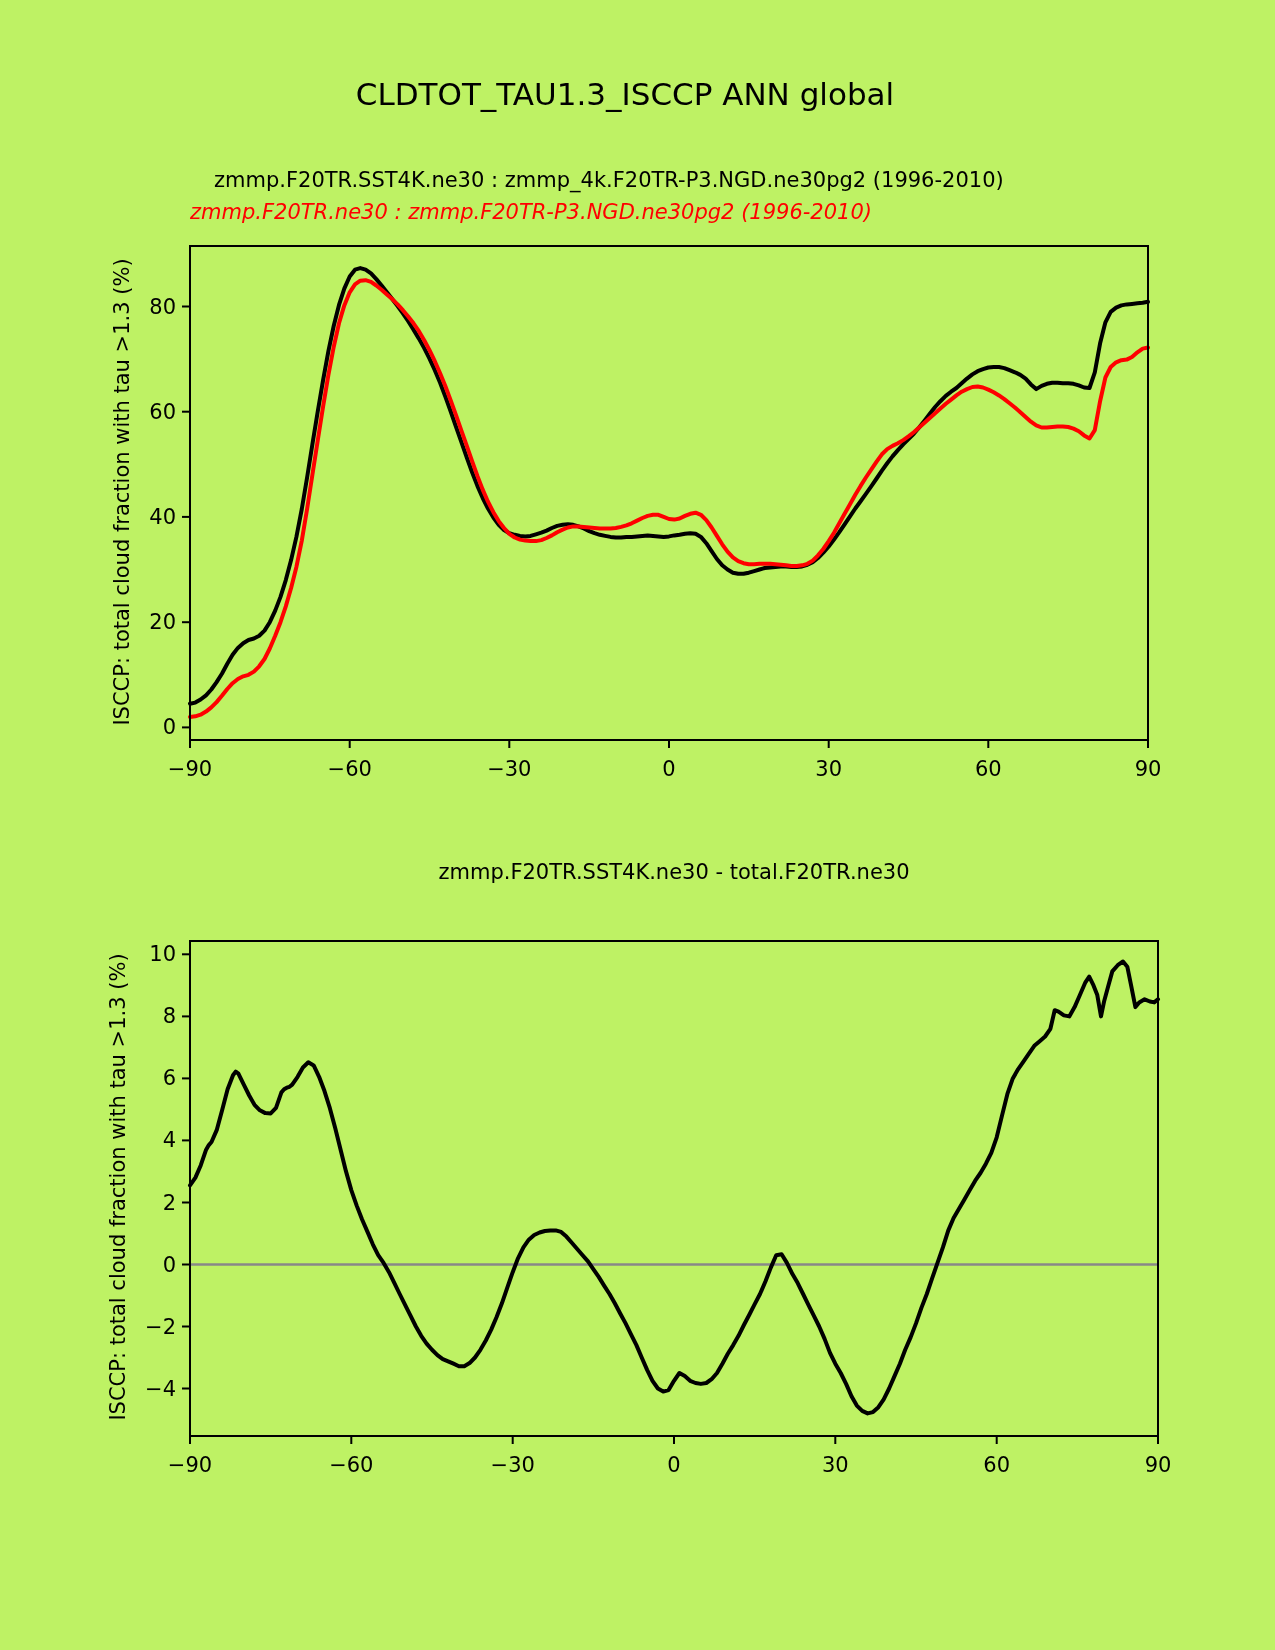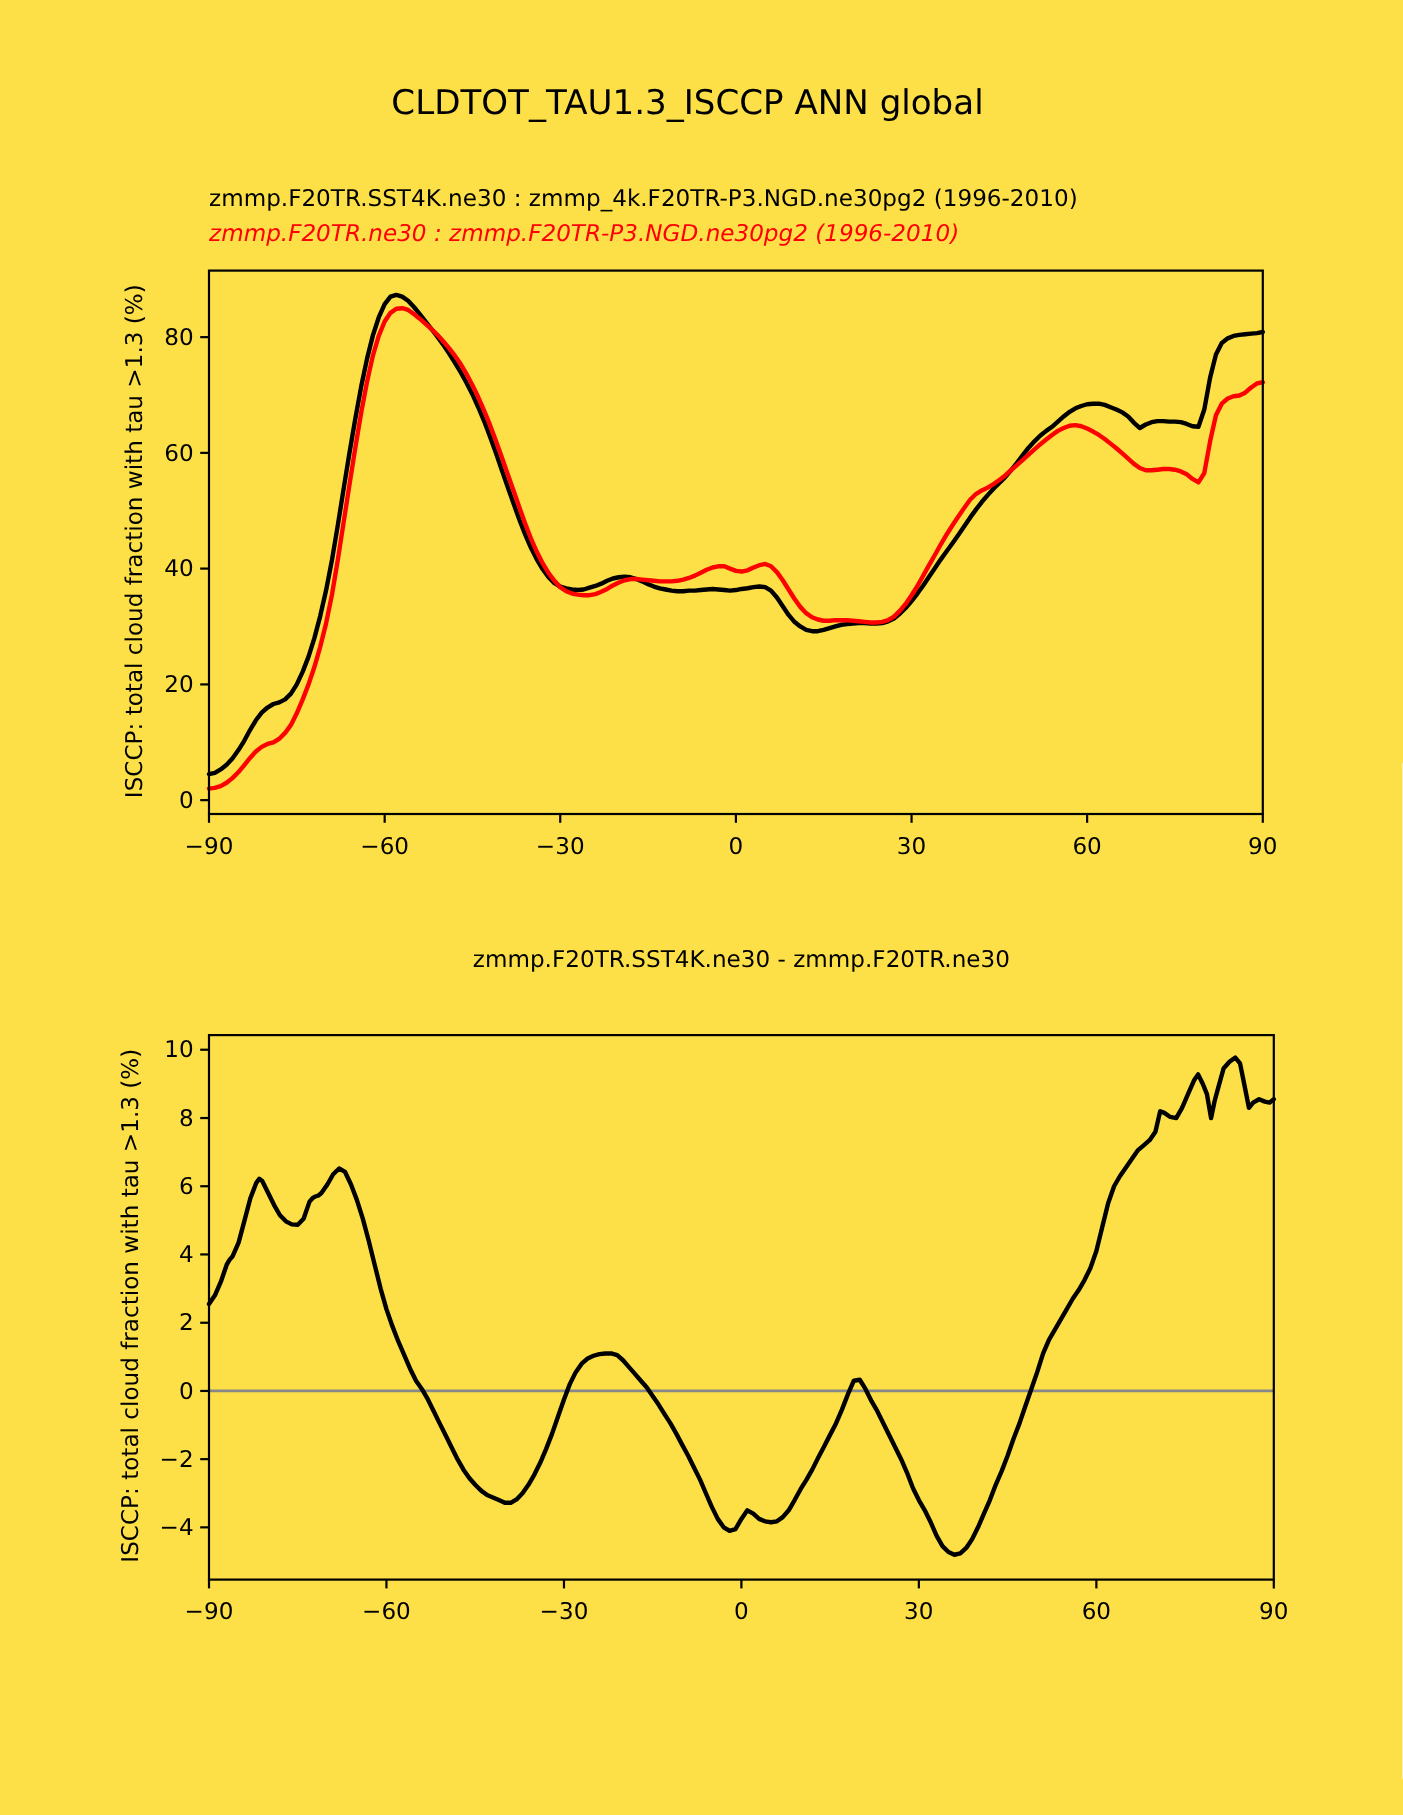--- a/index.html
+++ b/index.html
@@ -1,38 +1,38 @@
 <!DOCTYPE html>
 <html><head>
 <meta charset="utf-8">
 <style>
   html,body{margin:0;padding:0;background:#ffffff;}
-  #figure{position:relative;width:1275px;height:1650px;background:#fde047;
+  #figure{position:relative;width:1275px;height:1650px;background:#bef264;
           font-family:"DejaVu Sans", sans-serif;color:#000;}
   #suptitle{position:absolute;top:76px;left:0;width:1250px;text-align:center;
             font-size:31px;color:#000;}
   .legend-line{position:absolute;left:190px;font-size:21px;white-space:nowrap;}
-  #legend-line-1{top:168px;color:#000000;}
+  #legend-line-1{top:168px;color:#000000;margin-left:24px;}
   #legend-line-2{top:200px;color:#ff0000;font-style:italic;}
   #bottom-title{position:absolute;top:860px;left:190px;width:968px;text-align:center;
             font-size:21px;color:#000;}
   .ylabel{position:absolute;width:600px;text-align:center;font-size:21px;
           transform:rotate(-90deg);transform-origin:center center;color:#000;}
   #ylabel-top{left:-178px;top:480px;}
   #ylabel-bottom{left:-182px;top:1175px;}
   #chart-svg{position:absolute;left:0;top:0;}
 </style>
 </head>
 <body>
 
 <div id="figure">
   <div id="suptitle">CLDTOT_TAU1.3_ISCCP ANN global</div>
   <div id="legend-line-1" class="legend-line">zmmp.F20TR.SST4K.ne30 : zmmp_4k.F20TR-P3.NGD.ne30pg2 (1996-2010)</div>
   <div id="legend-line-2" class="legend-line">zmmp.F20TR.ne30 : zmmp.F20TR-P3.NGD.ne30pg2 (1996-2010)</div>
-  <div id="bottom-title">zmmp.F20TR.SST4K.ne30 - zmmp.F20TR.ne30</div>
+  <div id="bottom-title">zmmp.F20TR.SST4K.ne30 - total.F20TR.ne30</div>
   <div id="ylabel-top" class="ylabel">ISCCP: total cloud fraction with tau &gt;1.3 (%)</div>
   <div id="ylabel-bottom" class="ylabel">ISCCP: total cloud fraction with tau &gt;1.3 (%)</div>
   <svg id="chart-svg" width="1275" height="1650" viewBox="0 0 1275 1650">
       <path d="M190.0 703.7L195.3 702.6L200.6 699.5L206.0 695.3L211.3 689.5L216.6 682.1L221.9 673.7L227.3 663.7L232.6 654.8L237.9 647.9L243.2 643.2L248.5 640.0L253.9 638.5L259.2 635.8L264.5 630.6L269.8 622.2L275.2 610.6L280.5 596.9L285.8 580.1L291.1 560.1L296.4 536.9L301.8 509.0L307.1 477.5L312.4 444.3L317.7 411.7L323.1 380.2L328.4 351.2L333.7 326.0L339.0 304.9L344.3 288.6L349.7 276.5L355.0 269.7L360.3 268.1L365.6 269.7L371.0 273.4L376.3 279.1L381.6 285.5L386.9 292.3L392.2 299.1L397.6 306.0L402.9 313.3L408.2 321.2L413.5 329.6L418.9 338.6L424.2 348.1L429.5 358.6L434.8 370.2L440.1 382.8L445.5 397.0L450.8 411.7L456.1 427.0L461.4 442.2L466.8 457.5L472.1 472.2L477.4 485.9L482.7 498.0L488.0 508.5L493.4 517.5L498.7 524.8L504.0 530.1L509.3 533.2L514.7 534.8L520.0 535.9L525.3 536.4L530.6 535.9L535.9 534.3L541.3 532.7L546.6 530.6L551.9 528.0L557.2 525.9L562.6 524.8L567.9 524.3L573.2 524.8L578.5 526.4L583.8 528.5L589.2 531.1L594.5 533.2L599.8 534.8L605.1 535.9L610.5 536.9L615.8 537.5L621.1 537.5L626.4 536.9L631.7 536.9L637.1 536.4L642.4 535.9L647.7 535.4L653.0 535.9L658.4 536.4L663.7 536.9L669.0 536.4L674.3 535.4L679.6 534.8L685.0 533.8L690.3 533.2L695.6 533.8L700.9 536.9L706.3 543.2L711.6 551.1L716.9 559.0L722.2 565.3L727.5 569.5L732.9 572.7L738.2 573.8L743.5 573.8L748.8 572.7L754.2 571.1L759.5 569.5L764.8 568.0L770.1 567.4L775.4 566.9L780.8 566.4L786.1 566.4L791.4 566.9L796.7 566.9L802.1 566.4L807.4 564.8L812.7 562.2L818.0 558.0L823.3 552.7L828.7 546.4L834.0 539.6L839.3 532.2L844.6 524.3L850.0 516.4L855.3 508.5L860.6 501.2L865.9 493.8L871.2 486.4L876.6 478.5L881.9 470.6L887.2 463.3L892.5 456.4L897.9 450.1L903.2 444.3L908.5 439.1L913.8 433.8L919.1 427.5L924.5 420.7L929.8 413.8L935.1 407.0L940.4 401.2L945.8 395.9L951.1 391.7L956.4 388.0L961.7 383.3L967.0 378.6L972.4 374.4L977.7 371.2L983.0 369.1L988.3 367.5L993.7 367.0L999.0 367.0L1004.3 368.1L1009.6 370.2L1014.9 372.3L1020.3 374.9L1025.6 378.6L1030.9 384.4L1036.2 389.1L1041.6 385.9L1046.9 383.8L1052.2 382.8L1057.5 382.8L1062.8 383.3L1068.2 383.3L1073.5 383.8L1078.8 385.4L1084.1 387.5L1089.5 388.0L1094.8 372.3L1100.1 343.3L1105.4 322.3L1110.7 311.8L1116.1 307.6L1121.4 305.4L1126.7 304.4L1132.0 303.9L1137.4 303.3L1142.7 302.8L1148.0 301.8" fill="none" stroke="#000000" stroke-width="4" stroke-linejoin="round" stroke-linecap="round"></path>
       <path d="M190.0 716.9L195.3 716.3L200.6 714.7L206.0 711.6L211.3 707.4L216.6 702.1L221.9 695.8L227.3 689.0L232.6 683.2L237.9 679.0L243.2 676.3L248.5 674.8L253.9 671.6L259.2 666.3L264.5 659.0L269.8 648.5L275.2 635.8L280.5 622.2L285.8 606.4L291.1 588.0L296.4 566.9L301.8 540.6L307.1 509.0L312.4 474.8L317.7 440.7L323.1 406.5L328.4 374.9L333.7 347.0L339.0 323.3L344.3 305.4L349.7 292.3L355.0 284.4L360.3 280.7L365.6 280.2L371.0 281.8L376.3 285.5L381.6 289.7L386.9 294.4L392.2 299.1L397.6 304.4L402.9 310.2L408.2 316.5L413.5 323.3L418.9 331.2L424.2 340.2L429.5 350.2L434.8 361.2L440.1 373.3L445.5 386.5L450.8 400.7L456.1 415.4L461.4 430.7L466.8 445.9L472.1 461.2L477.4 475.9L482.7 489.6L488.0 501.7L493.4 512.2L498.7 521.1L504.0 528.0L509.3 533.8L514.7 537.5L520.0 539.6L525.3 540.6L530.6 541.1L535.9 541.1L541.3 540.1L546.6 538.0L551.9 535.4L557.2 532.2L562.6 529.6L567.9 527.5L573.2 526.4L578.5 526.4L583.8 526.9L589.2 527.5L594.5 528.0L599.8 528.5L605.1 528.5L610.5 528.5L615.8 528.0L621.1 526.9L626.4 525.4L631.7 523.3L637.1 520.6L642.4 518.0L647.7 515.9L653.0 514.8L658.4 514.8L663.7 516.9L669.0 519.0L674.3 519.6L679.6 518.5L685.0 515.9L690.3 513.8L695.6 512.7L700.9 514.8L706.3 520.1L711.6 527.5L716.9 535.9L722.2 544.3L727.5 551.7L732.9 557.4L738.2 561.1L743.5 563.2L748.8 564.3L754.2 564.3L759.5 563.8L764.8 563.8L770.1 563.8L775.4 564.3L780.8 564.8L786.1 565.3L791.4 565.9L796.7 565.9L802.1 565.3L807.4 563.8L812.7 560.6L818.0 555.3L823.3 549.0L828.7 541.1L834.0 532.7L839.3 523.3L844.6 513.8L850.0 504.3L855.3 494.8L860.6 485.9L865.9 477.5L871.2 469.6L876.6 461.7L881.9 454.3L887.2 449.1L892.5 445.9L897.9 443.3L903.2 440.1L908.5 436.4L913.8 432.2L919.1 427.5L924.5 422.8L929.8 418.0L935.1 413.3L940.4 408.6L945.8 403.8L951.1 399.6L956.4 395.4L961.7 391.7L967.0 389.1L972.4 387.0L977.7 386.5L983.0 387.5L988.3 389.6L993.7 392.3L999.0 395.4L1004.3 399.1L1009.6 403.3L1014.9 407.5L1020.3 412.2L1025.6 417.0L1030.9 421.7L1036.2 425.4L1041.6 427.5L1046.9 427.5L1052.2 427.0L1057.5 426.4L1062.8 426.4L1068.2 427.0L1073.5 428.6L1078.8 431.2L1084.1 435.4L1089.5 438.5L1094.8 430.1L1100.1 401.2L1105.4 377.5L1110.7 367.0L1116.1 362.3L1121.4 360.2L1126.7 359.6L1132.0 357.0L1137.4 352.3L1142.7 348.6L1148.0 347.5" fill="none" stroke="#ff0000" stroke-width="4" stroke-linejoin="round" stroke-linecap="round"></path>
       <rect x="190" y="246" width="958" height="494" fill="none" stroke="#000000" stroke-width="2"></rect>
       <line x1="190.0" y1="740" x2="190.0" y2="748" stroke="#000000" stroke-width="2"></line>
       <text x="190.0" y="776" text-anchor="middle" font-size="21px" font-family="DejaVu Sans, sans-serif" fill="#000">−90</text>
       <line x1="349.7" y1="740" x2="349.7" y2="748" stroke="#000000" stroke-width="2"></line>
       <text x="349.7" y="776" text-anchor="middle" font-size="21px" font-family="DejaVu Sans, sans-serif" fill="#000">−60</text>

